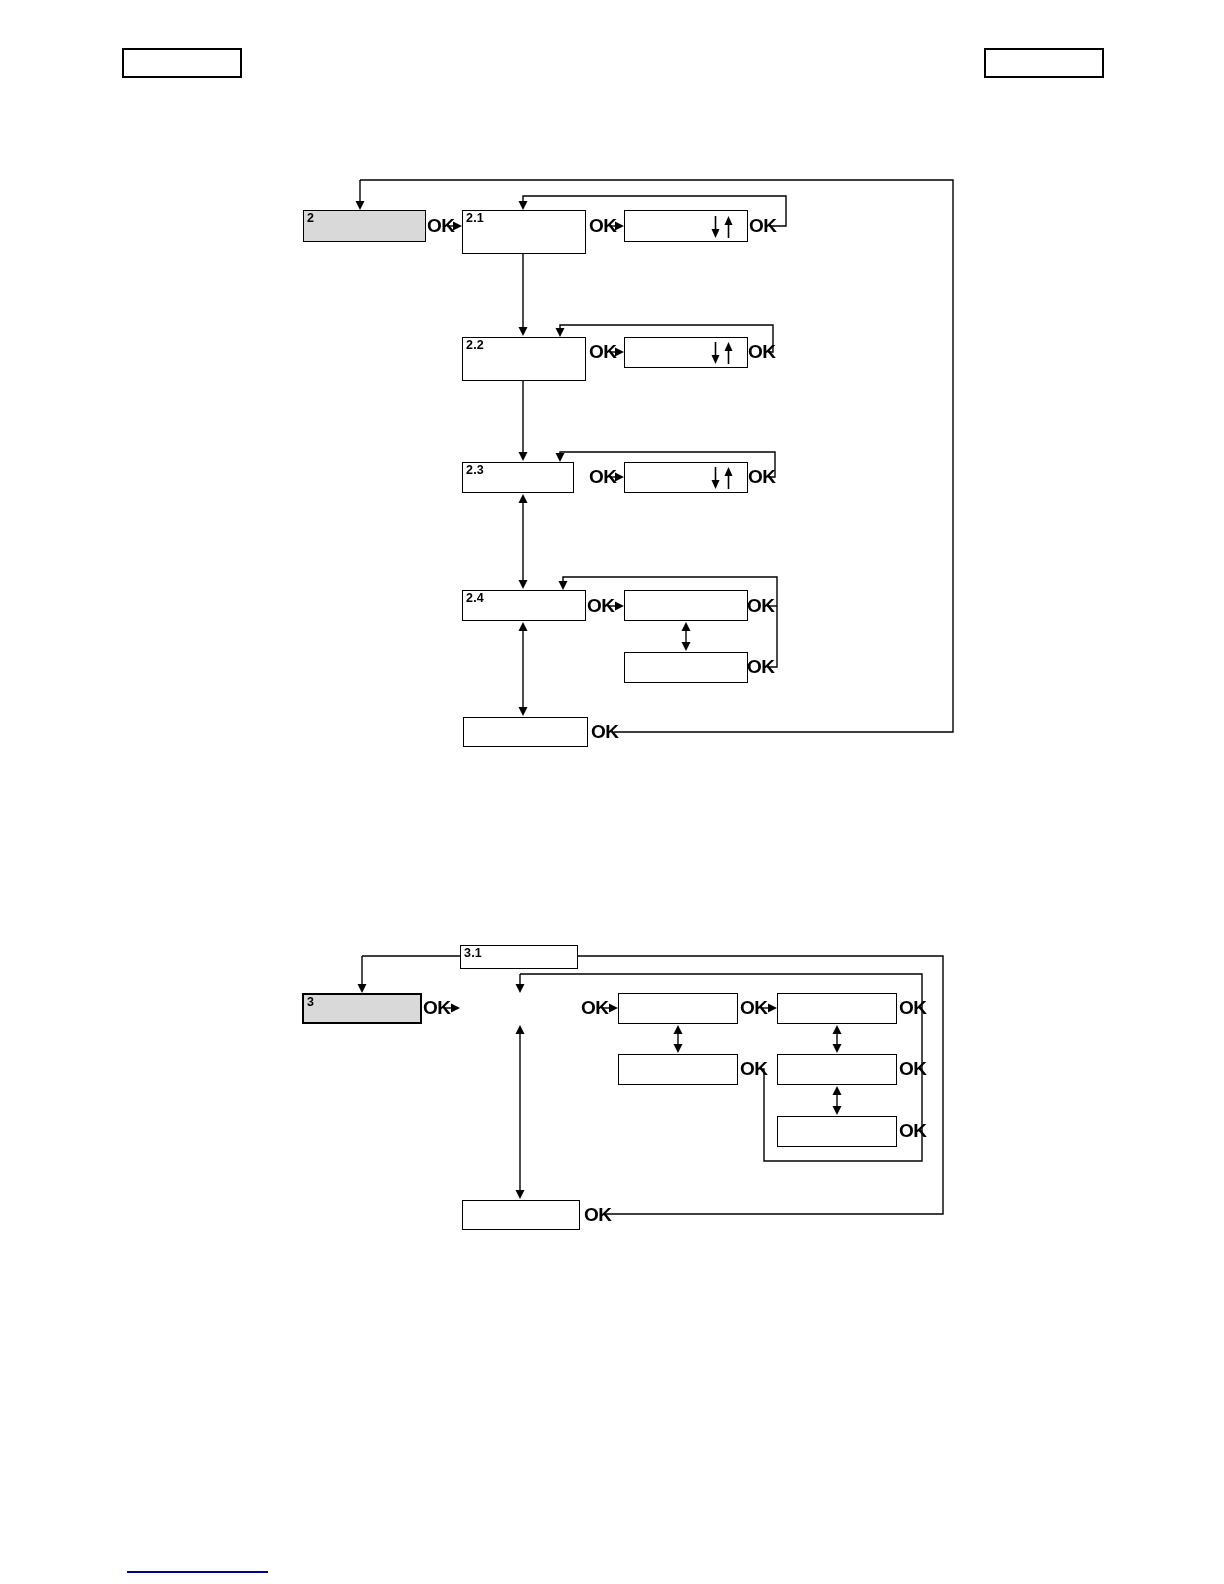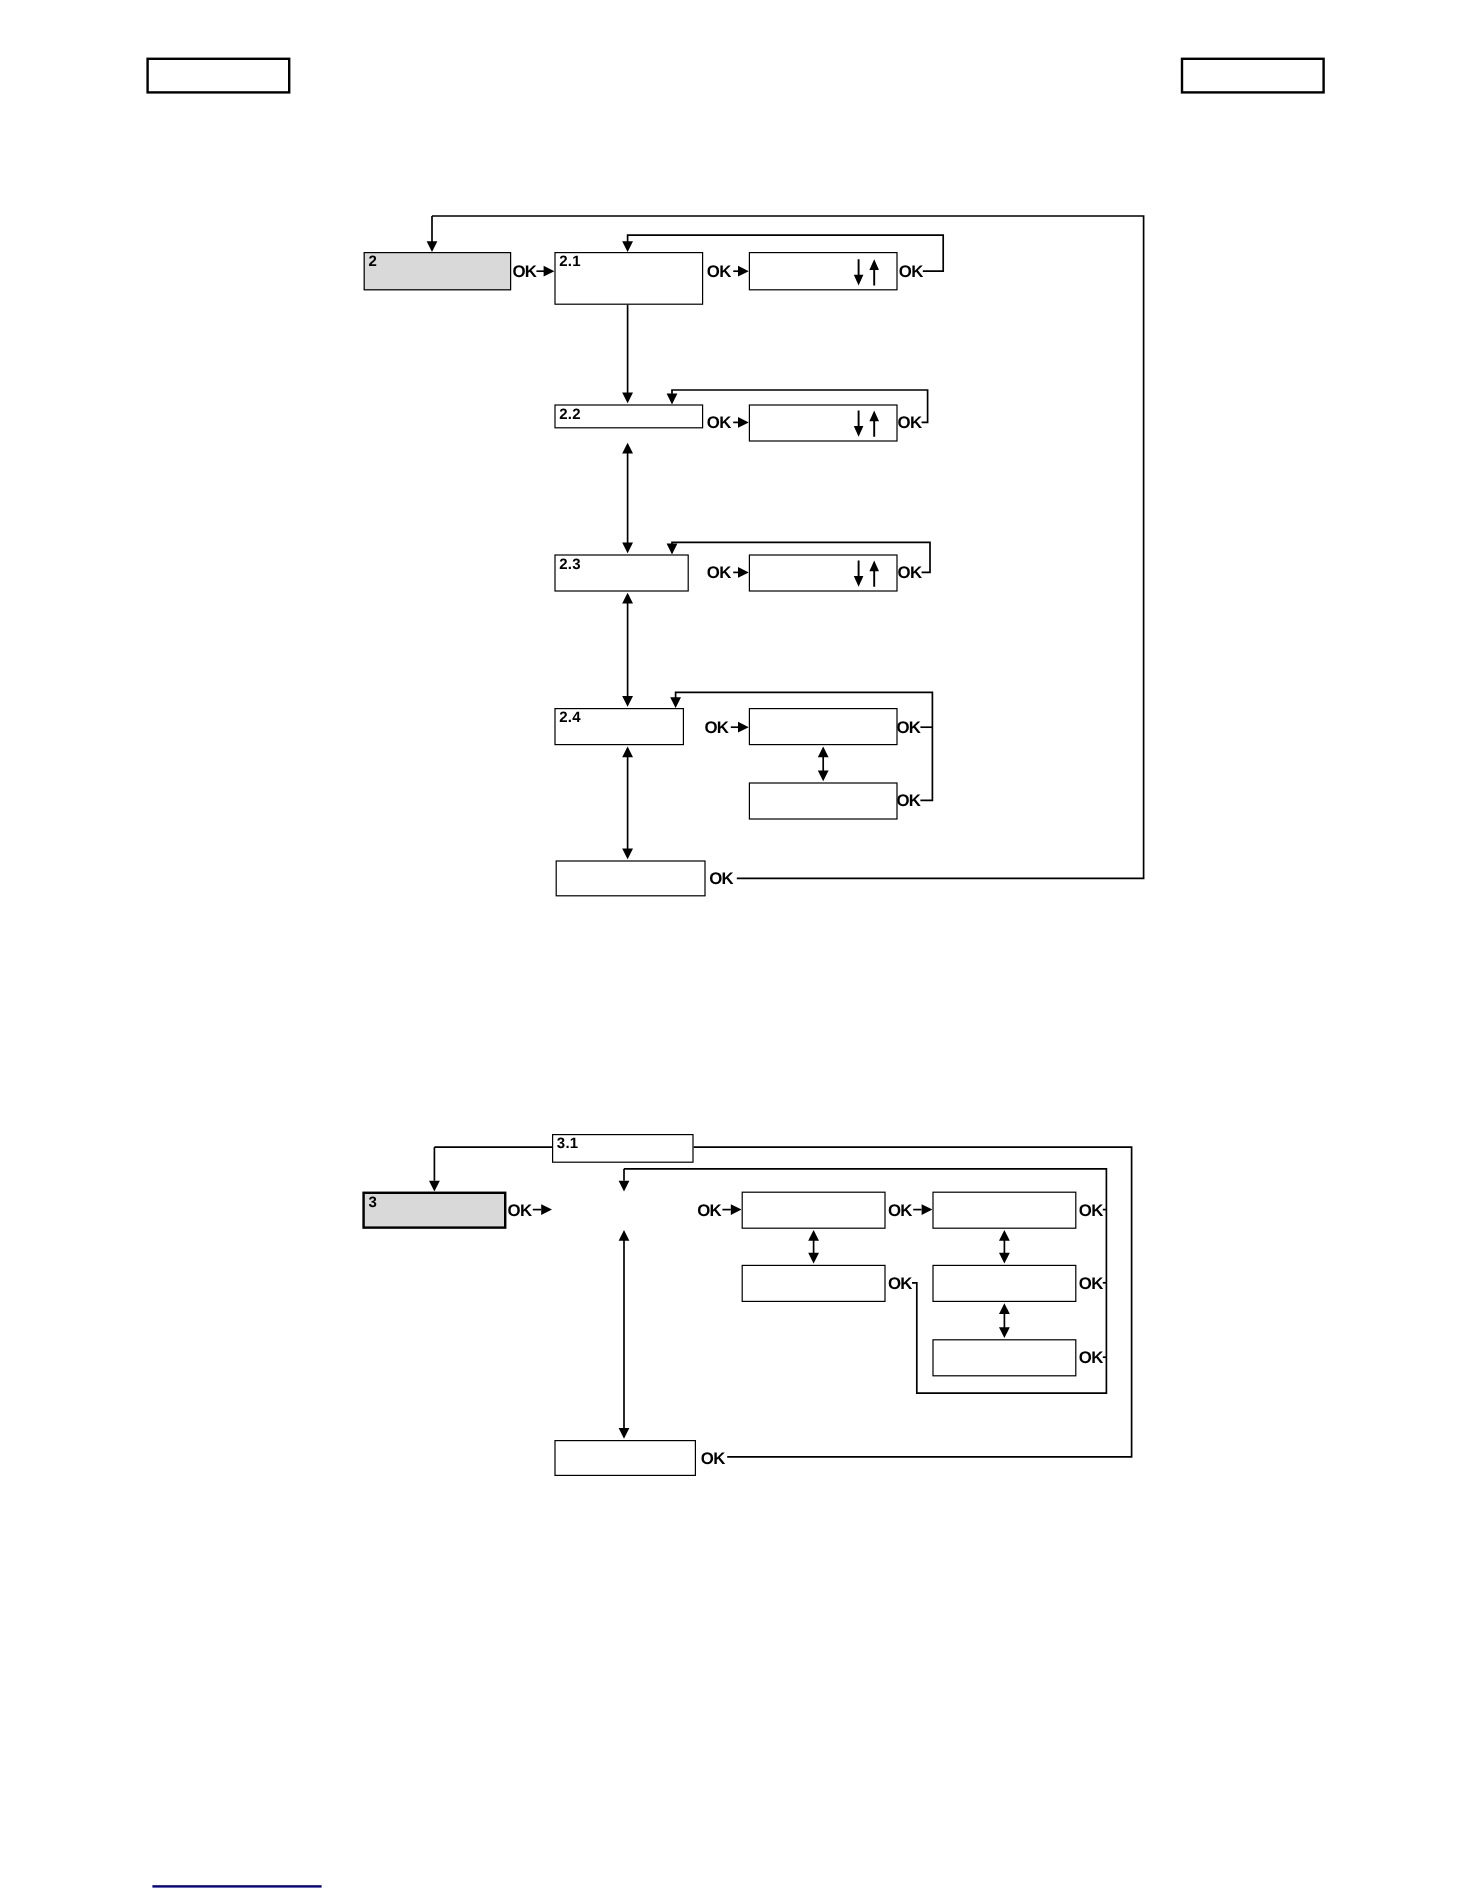--- a/index.html
+++ b/index.html
@@ -6,21 +6,21 @@
   .page{position:relative;width:1224px;height:1584px;background:#ffffff;overflow:hidden;
         font-family:"Liberation Sans",sans-serif;color:#000;}
   .hdr{position:absolute;border:2px solid #000;background:#fff;box-sizing:border-box;}
   .hdr.left{left:122px;top:48px;width:120px;height:30px;}
   .hdr.right{left:984px;top:48px;width:120px;height:30px;}
   svg.conn{position:absolute;left:0;top:0;}
   .box{position:absolute;border:1.5px solid #000;background:#fff;box-sizing:border-box;}
   .box.gray{background:#d9d9d9;}
   .box.thick{border-width:2.5px;}
   .nlabel{position:absolute;top:0px;left:3px;font-size:12.5px;font-weight:bold;line-height:14px;letter-spacing:0.2px;}
-  .ok{position:absolute;font-size:14px;font-weight:bold;line-height:14px;height:14px;
+  .ok{position:absolute;font-size:19px;font-weight:bold;line-height:14px;height:14px;
       letter-spacing:-0.6px;white-space:nowrap;}
   .vicons{position:absolute;right:13px;bottom:2px;display:flex;gap:2px;}
   .footer-rule{position:absolute;left:127px;top:1571px;width:141px;height:2px;background:#00008b;}
 </style>
 </head>
 <body>
 
 <div class="page">
 
   <div class="hdr left"></div>
@@ -113,21 +113,21 @@
           <line x1="5.5" y1="1" x2="5.5" y2="15" stroke="#000" stroke-width="1.6"></line>
           <polygon points="1.5,14 9.5,14 5.5,23" fill="#000"></polygon>
         </svg>
       <svg width="11" height="24">
           <line x1="5.5" y1="23" x2="5.5" y2="9" stroke="#000" stroke-width="1.6"></line>
           <polygon points="1.5,10 9.5,10 5.5,1" fill="#000"></polygon>
         </svg>
     </span>
   </div>
 
-  <div class="box" style="left:462px;top:337px;width:124px;height:20px">
+  <div class="box" style="left:462px;top:337px;width:124px;height:44px">
     <span class="nlabel">2.2</span>
   </div>
   <div class="box" style="left:624px;top:337px;width:124px;height:31px">
     <span class="vicons">
       <svg width="11" height="24">
           <line x1="5.5" y1="1" x2="5.5" y2="15" stroke="#000" stroke-width="1.6"></line>
           <polygon points="1.5,14 9.5,14 5.5,23" fill="#000"></polygon>
         </svg>
       <svg width="11" height="24">
           <line x1="5.5" y1="23" x2="5.5" y2="9" stroke="#000" stroke-width="1.6"></line>
@@ -145,21 +145,21 @@
           <line x1="5.5" y1="1" x2="5.5" y2="15" stroke="#000" stroke-width="1.6"></line>
           <polygon points="1.5,14 9.5,14 5.5,23" fill="#000"></polygon>
         </svg>
       <svg width="11" height="24">
           <line x1="5.5" y1="23" x2="5.5" y2="9" stroke="#000" stroke-width="1.6"></line>
           <polygon points="1.5,10 9.5,10 5.5,1" fill="#000"></polygon>
         </svg>
     </span>
   </div>
 
-  <div class="box" style="left:462px;top:590px;width:108px;height:31px">
+  <div class="box" style="left:462px;top:590px;width:124px;height:31px">
     <span class="nlabel">2.4</span>
   </div>
   <div class="box" style="left:624px;top:590px;width:124px;height:31px"></div>
   <div class="box" style="left:624px;top:652px;width:124px;height:31px"></div>
 
   <div class="box" style="left:463px;top:717px;width:125px;height:30px"></div>
 
   <div class="ok" style="left:427px;top:219px">OK</div>
   <div class="ok" style="left:589px;top:219px">OK</div>
   <div class="ok" style="left:749px;top:219px">OK</div>

